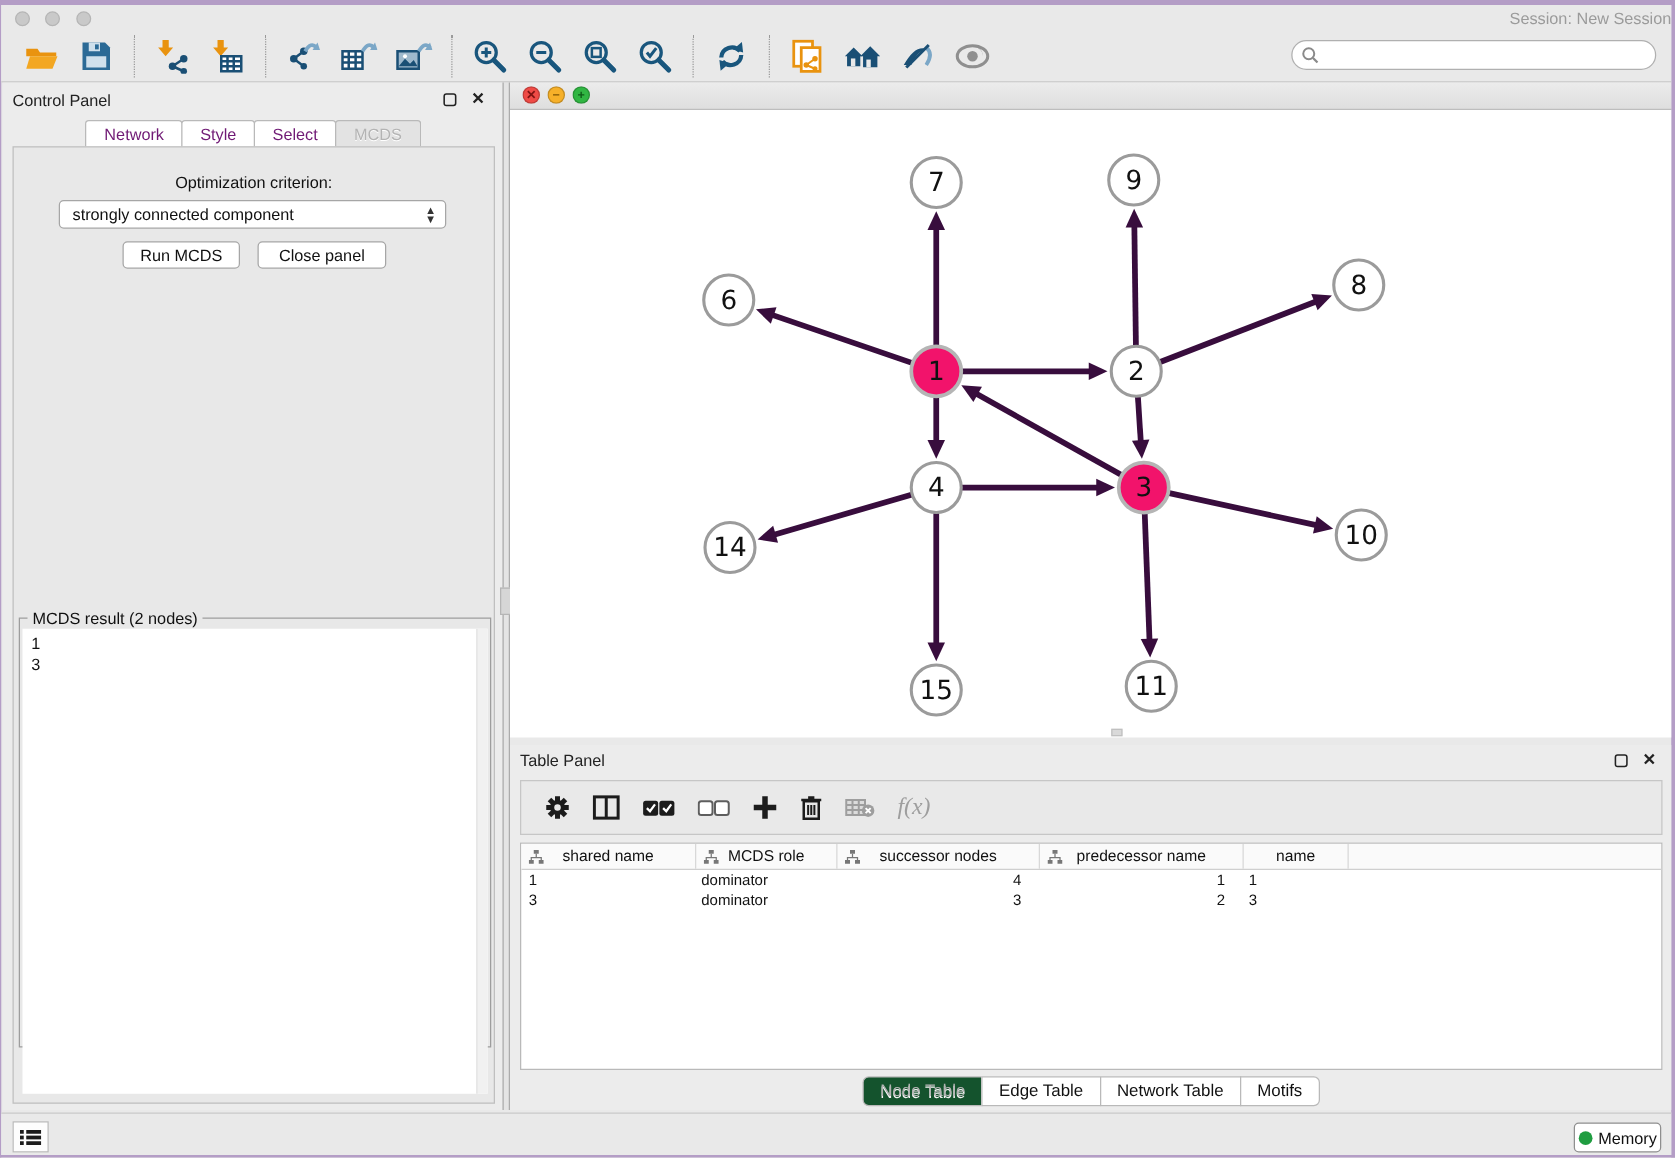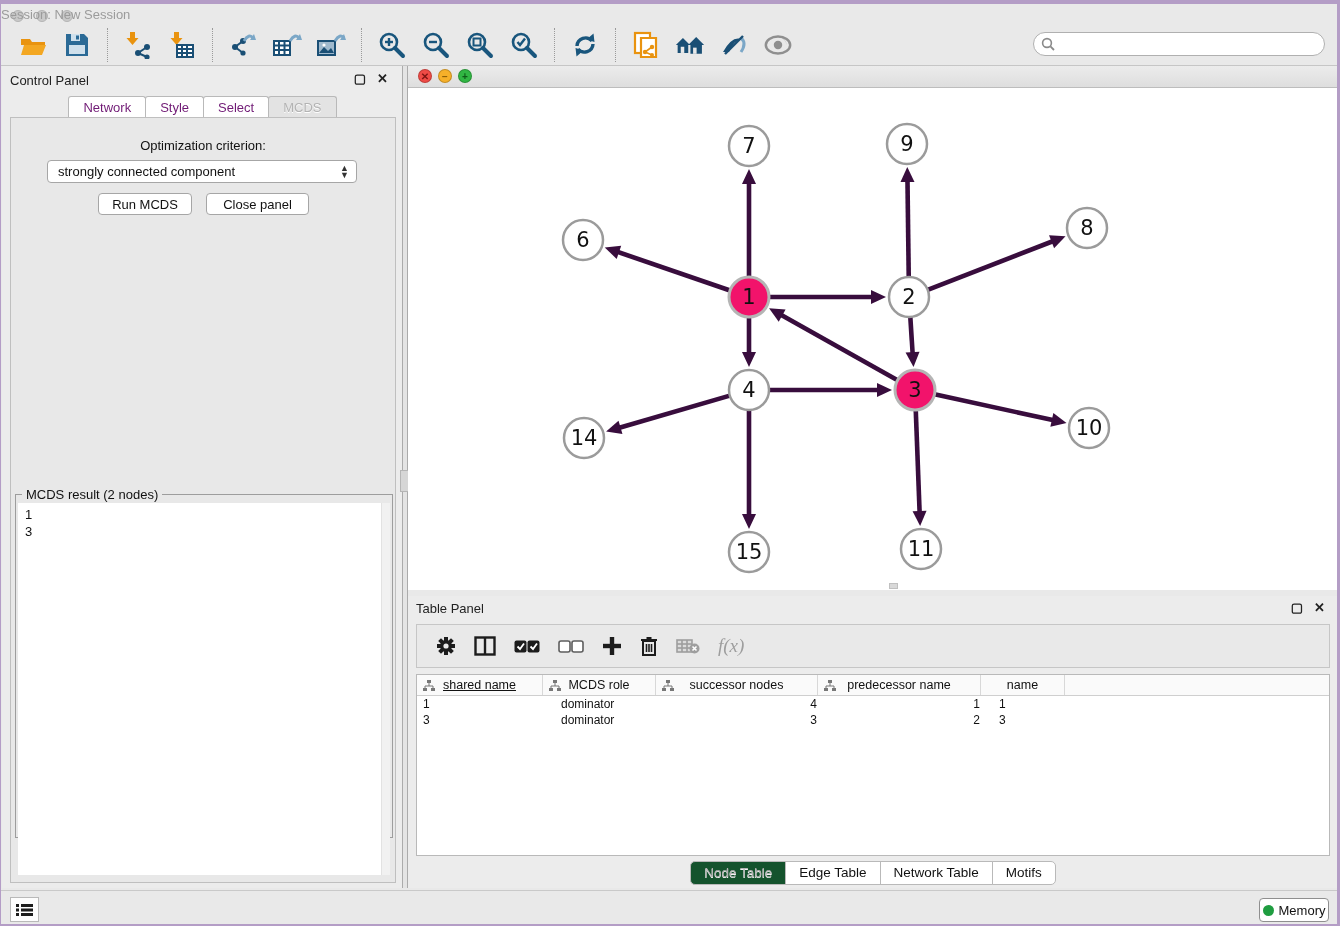--- a/index.html
+++ b/index.html
@@ -6,21 +6,21 @@
   html,body { width:1340px; height:926px; }
   body { font-family:"Liberation Sans", sans-serif; background:#e9e9e9; position:relative; overflow:hidden; }
   .abs { position:absolute; }
   
   #purple-top { left:0; top:0; width:1340px; height:4px; background:#b49dc6; }
   #purple-right { right:0; top:0; width:3px; height:926px; background:#b49dc6; }
   #purple-bottom { left:0; bottom:0; width:1340px; height:2px; background:#b49dc6; }
   #purple-left { left:0; top:0; width:1px; height:926px; background:#b49dc6; }
   #titlebar { left:1px; top:4px; width:1336px; height:20px; background:#e9e9e9; }
   .tl-dot { width:12px; height:12px; border-radius:50%; background:#c9c9c9; border:1px solid #b5b5b5; display:inline-block; }
-  #title-text { width:100%; text-align:left; top:3px; color:#9b9b9b; font-size:13px; }
+  #title-text { width:100%; text-align:right; top:3px; color:#9b9b9b; font-size:13px; }
   
   #toolbar { left:1px; top:24px; width:1336px; height:42px; background:#e9e9e9; border-bottom:1px solid #c6c6c6; display:flex; align-items:center; padding-left:10px; }
   .tb-icon { width:30px; height:30px; margin:0 7px; display:flex; align-items:center; justify-content:center; }
   .tb-sep { width:1px; height:34px; border-left:1px dotted #9a9a9a; margin:0 8px; }
   #search-wrap { position:absolute; right:12px; top:8px; width:292px; height:24px; }
   #search-input { width:100%; height:100%; border:1px solid #b0b0b0; border-radius:12px; background:#fff; padding:0 8px 0 26px; font-size:13px; outline:none; }
   #search-icon { position:absolute; left:8px; top:5px; }
   
   #control-panel { left:2px; top:66px; width:400px; height:822px; background:#ececec; }
   #cp-title { left:8px; top:7px; font-size:13px; color:#222; }
@@ -412,21 +412,21 @@
           </g>
           <circle cx="18.5" cy="10.5" r="5" fill="#9e9e9e"></circle>
           <path d="M16.5 8.5 l4 4 M20.5 8.5 l-4 4" stroke="#fff" stroke-width="1.6"></path>
         </svg>
     </span>
     <span class="tp-icon" style="font-family:'Liberation Serif', serif; font-style:italic; font-size:19px; color:#9e9e9e;">f(x)</span>
   </div>
 
   <div class="abs" id="tp-table">
     <div id="tp-header">
-      <div class="th" style="width:126px;text-decoration:underline;">
+      <div class="th" style="width:140px;">
         <span class="tree-ic"><svg width="12" height="12" viewBox="0 0 12 12">
               <g fill="#777">
                 <rect x="4" y="0" width="4" height="3"></rect>
                 <rect x="0" y="8" width="4" height="3"></rect>
                 <rect x="8" y="8" width="4" height="3"></rect>
               </g>
               <path d="M6 3 v3 M2 8 v-2 h8 v2" fill="none" stroke="#777" stroke-width="1"></path>
             </svg></span>
         <span>shared name</span>
       </div>

